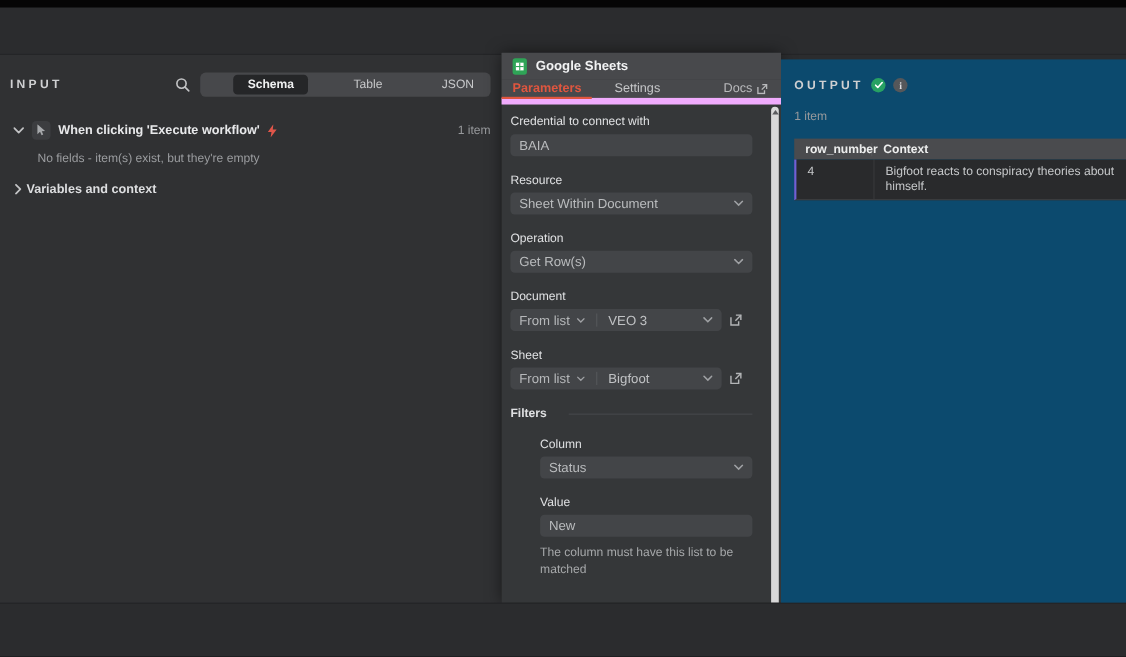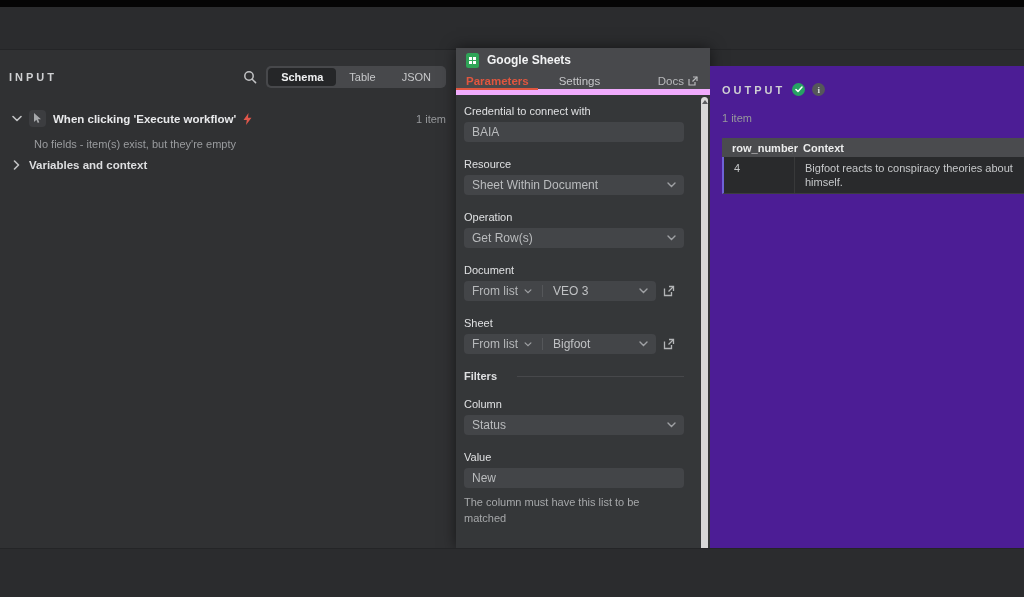--- a/index.html
+++ b/index.html
@@ -13,30 +13,30 @@
   .bottombar { position:absolute; left:0; top:548px; width:1024px; height:49px; background:#2b2c2e; border-top:1px solid #242527; }
 
   .main { position:absolute; left:0; top:50px; width:1024px; height:498px; }
 
   
   .input-panel { position:absolute; left:0; top:0; width:456px; height:498px; background:#303133; }
   .panel-head { display:flex; align-items:center; padding:16px 10px 0 9px; }
   .panel-title { font-size:11px; font-weight:700; letter-spacing:3px; color:#cfd0d2; }
   .head-right { margin-left:auto; display:flex; align-items:center; gap:9px; }
   .seg-control { display:flex; align-items:center; background:#47484b; border-radius:5px; padding:2px; }
-  .seg { font-size:11px; color:#c7c8ca; padding:3px 13px; border-radius:4px; cursor:pointer; }
+  .seg { font-size:11px; color:#c7c8ca; padding:3px 13px; border-radius:4px; cursor:pointer;margin-left:28px; }
   .seg.active { background:#252628; color:#f0f1f2; font-weight:600; }
 
   .trigger-row { display:flex; align-items:center; margin:22px 10px 0 12px; gap:7px;text-align:right; }
   .chev { flex:none; display:inline-flex; }
   .node-ico { width:17px; height:17px; border-radius:4px; background:#3c3d40; display:flex; align-items:center; justify-content:center; }
   .trigger-label { font-size:11.5px; font-weight:600; color:#e8e9eb; }
   .item-count { margin-left:auto; font-size:11px; color:#97999c; }
   .empty-msg { margin:11px 10px 0 34px; font-size:11px; color:#9a9c9f; }
-  .vars-row { display:flex; align-items:center; gap:9px; margin:9px 10px 0 13px; cursor:pointer; }
+  .vars-row { display:flex; align-items:center; gap:4px; margin:16px 10px 0 13px; cursor:pointer; }
   .vars-label { font-size:11.5px; font-weight:600; color:#dddee0; }
 
   
   .node-panel { position:absolute; left:456px; top:-2px; width:254px; height:500px; background:#353739;
                 box-shadow:0 0 14px rgba(0,0,0,.55); }
   .node-head { height:24px; background:#48494c; display:flex; align-items:center; gap:8px; padding:0 10px; }
   .sheets-ico { width:13px; height:15px; background:#2fa457; border-radius:2.5px; position:relative; }
   .sheets-ico::after { content:""; position:absolute; left:3px; top:4px; width:7px; height:7px;
       background:
         linear-gradient(#2fa457,#2fa457) 0 3px/7px 1.2px no-repeat,
@@ -58,28 +58,28 @@
   input.field { width:100%; border:none; outline:none; }
   .locator-row { display:flex; align-items:center; gap:7px; }
   .locator { flex:none; width:192px; gap:6px; justify-content:flex-start; }
   .locator .mode { color:#b6b8ba; }
   .locator .vdiv { width:1px; height:12px; background:#55575a; margin:0 4px; }
   .locator .lval { color:#c0c2c4; }
   .locator .end-chev { margin-left:auto; }
   .fsection { display:flex; align-items:center; gap:20px; margin-top:16px; }
   .fsection .flabel { margin-bottom:0; font-weight:600; }
   .hline { flex:1; height:1px; background:#47484b; }
-  .indent { }
+  .indent { margin-left:27px; }
   .hint { margin-top:6px; font-size:11px; line-height:16px; color:#a6a8aa; max-width:190px; }
 
   .nscrollbar { position:absolute; right:2px; top:49px; bottom:0; width:7px; background:#d8d8d8; border-radius:4px 4px 0 0; }
   .nscroll-arrow { width:0; height:0; margin:3px auto 0; border-left:3px solid transparent; border-right:3px solid transparent; border-bottom:4px solid #5a5b5e; }
 
   
-  .output-panel { position:absolute; left:710px; top:16px; width:314px; height:498px; background:#4c1d95; }
+  .output-panel { position:absolute; left:710px; top:4px; width:314px; height:498px; background:#0c4a6e; }
   .out-head { display:flex; align-items:center; gap:7px; padding:17px 0 0 12px; }
   .badge-check { width:13px; height:13px; border-radius:50%; background:#27a163; display:flex; align-items:center; justify-content:center; }
   .badge-info { width:13px; height:13px; border-radius:50%; background:#55575a; color:#dcdde0; font-size:9px; font-weight:700; display:flex; align-items:center; justify-content:center; font-family:"Liberation Serif","DejaVu Serif",serif; }
   .out-count { margin:16px 0 0 12px; font-size:11px; color:#97999c; }
 
   .out-table { margin:14px 0 0 12px; width:302px; font-size:11px; border-collapse:collapse; }
   .ot-head { display:flex; background:#4a4b4e; height:19px; align-items:center; }
   .ot-head .cell { font-weight:700; color:#eceded; }
   .ot-row { display:flex; background:#292a2c; border-left:2px solid #6e61d6; border-bottom:1px solid #3c3d40; min-height:36px; }
   .cell { padding:0 10px; display:flex; align-items:center; }

